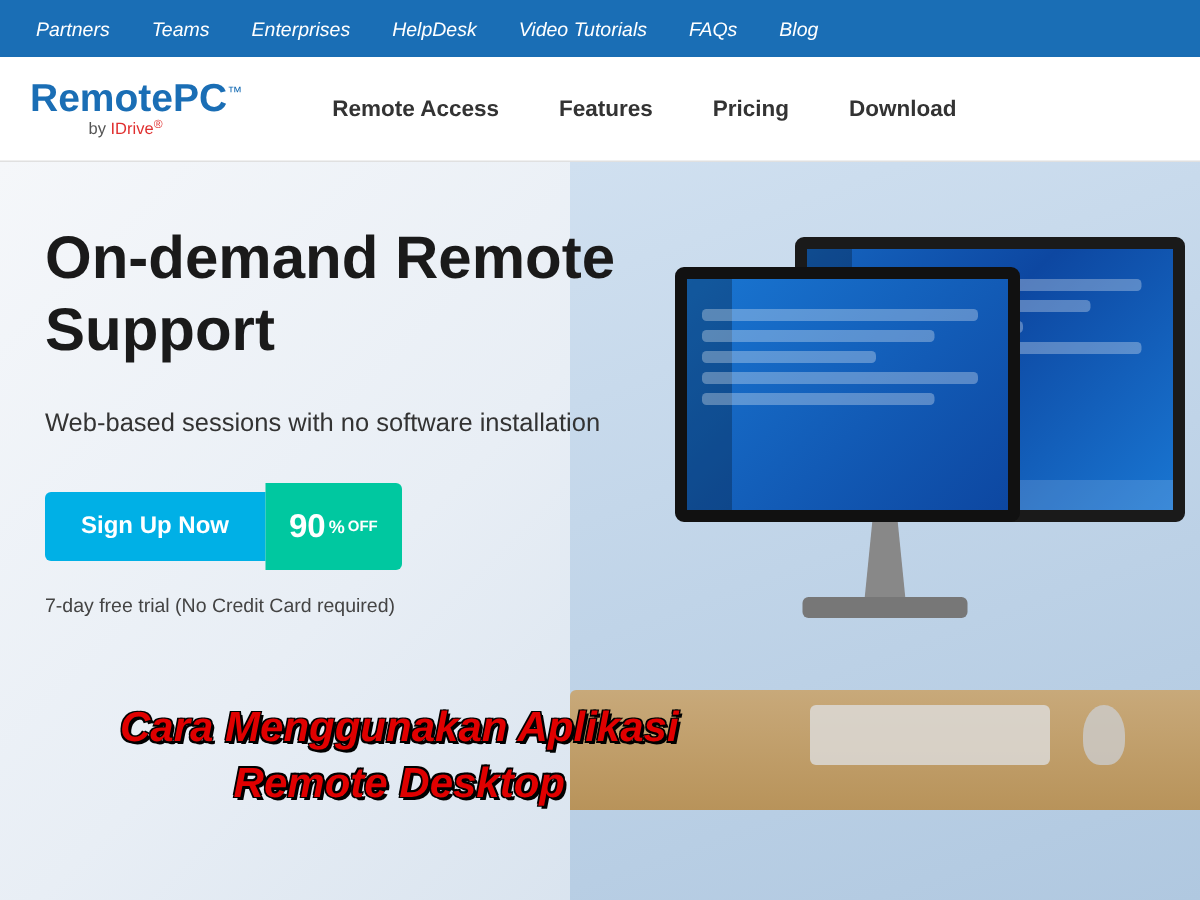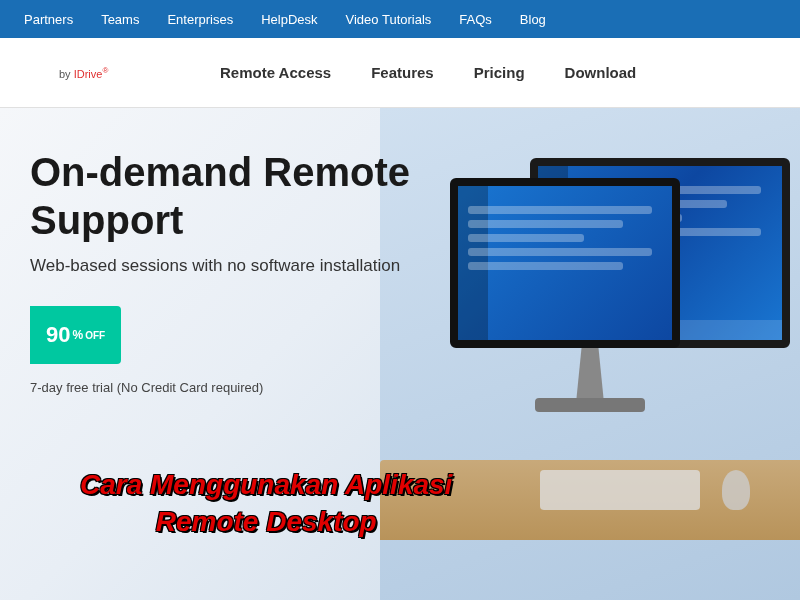--- a/index.html
+++ b/index.html
@@ -15,20 +15,21 @@
     }
     .top-nav a {
       color: white;
       text-decoration: none;
       font-size: 13px;
       padding: 0 14px;
       height: 100%;
       display: flex;
       align-items: center;
       cursor: pointer;
+      font-style: italic;
     }
 
     
     .main-nav {
       background-color: white;
       display: flex;
       align-items: center;
       height: 70px;
       padding: 0 20px;
       border-bottom: 1px solid #e0e0e0;
@@ -243,21 +244,21 @@
       width: 520px;
       padding: 40px 30px 30px 30px;
       z-index: 5;
     }
 
     .hero-title {
       font-size: 40px;
       font-weight: bold;
       color: #1a1a1a;
       line-height: 1.2;
-      margin-bottom: 12px;
+      margin-bottom: 28px;
     }
 
     .hero-subtitle {
       font-size: 17px;
       color: #333;
       margin-bottom: 30px;
     }
 
     
     .cta-area {
@@ -325,20 +326,23 @@
   <a>Teams</a>
   <a>Enterprises</a>
   <a>HelpDesk</a>
   <a>Video Tutorials</a>
   <a>FAQs</a>
   <a>Blog</a>
 </nav>
 
 <header class="main-nav">
   <div class="logo-area">
+    <div class="logo-text">
+      <span>RemotePC</span><span class="logo-tm">™</span>
+    </div>
     <div class="logo-sub">by <span>IDrive</span><sup style="color:#e03030;font-size:8px;">®</sup></div>
   </div>
   <nav class="main-nav-links">
     <a>Remote Access</a>
     <a>Features</a>
     <a>Pricing</a>
     <a>Download</a>
   </nav>
 </header>
 
@@ -384,20 +388,21 @@
       <div class="monitor-stand"></div>
       <div class="monitor-base"></div>
     </div>
   </div>
 
   <div class="hero-content">
     <h1 class="hero-title">On-demand Remote Support</h1>
     <p class="hero-subtitle">Web-based sessions with no software installation</p>
 
     <div class="cta-area">
+      <button class="cta-btn">Sign Up Now</button>
       <div class="cta-badge">
         <span class="percent">90</span>
           <span class="off-text">%</span>
         <span style="font-size:10px;">OFF</span>
       </div>
     </div>
 
     <p class="free-trial">7-day free trial (No Credit Card required)</p>
   </div>
 

